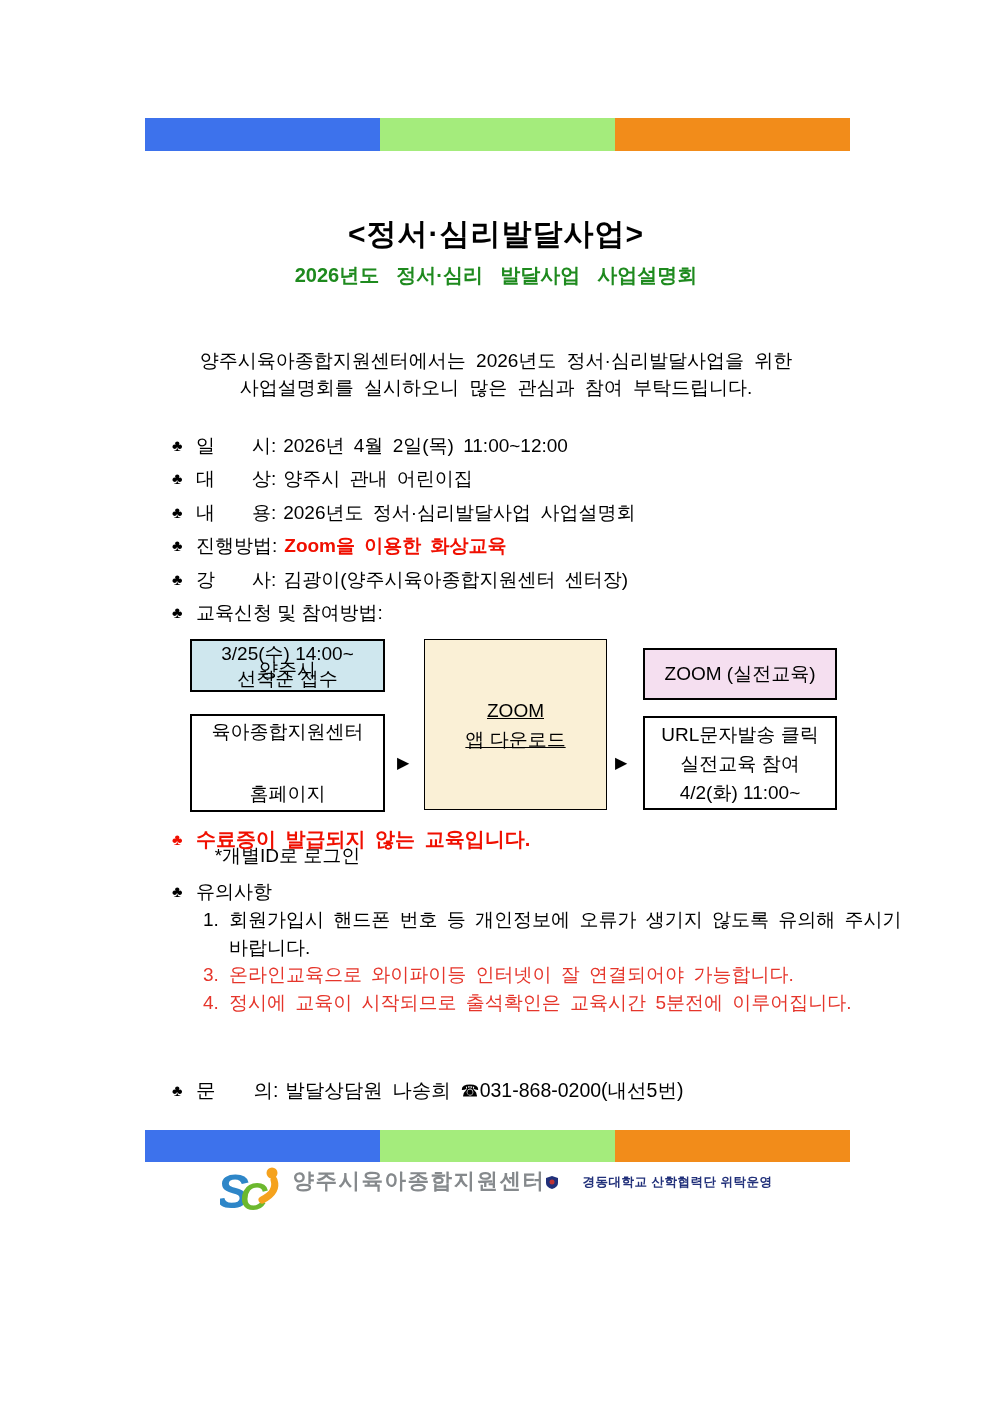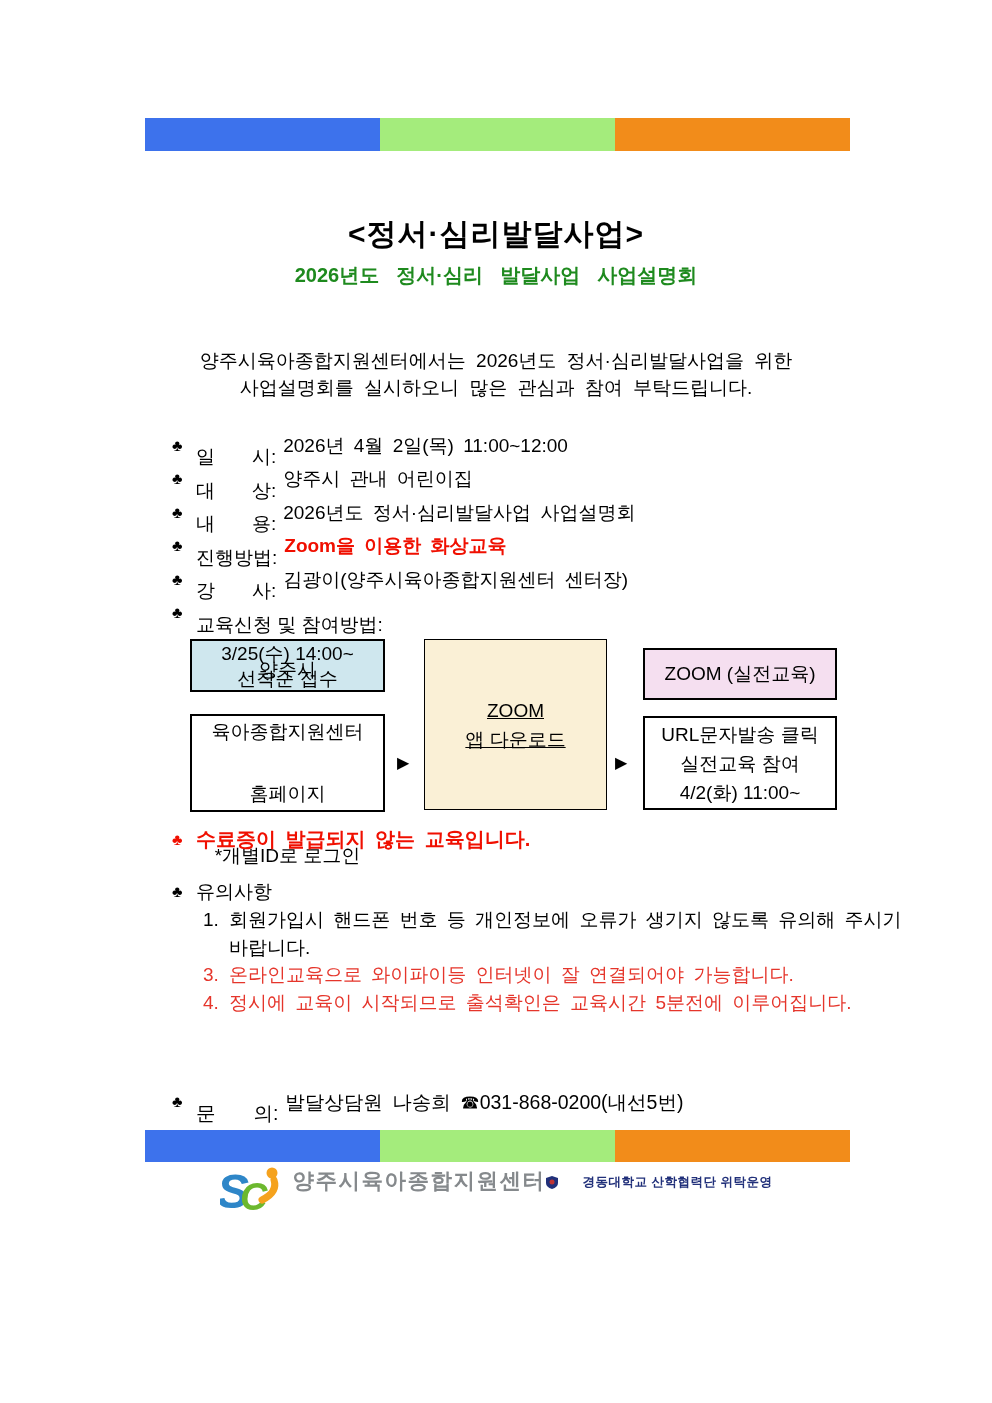--- a/index.html
+++ b/index.html
@@ -21,21 +21,21 @@
   .sub-title{position:absolute;top:262px;left:0;width:992px;margin:0;
     text-align:center;font-size:20px;font-weight:bold;color:var(--title-green);
     white-space:pre;word-spacing:3px;}
   
   .intro{position:absolute;top:347px;left:0;width:992px;text-align:center;
     font-size:19px;line-height:27px;word-spacing:5px;white-space:nowrap;}
   
   .details{position:absolute;left:172px;top:429px;font-size:19px;}
   .drow{display:flex;align-items:center;height:33.5px;white-space:nowrap;}
   .club{width:24px;font-size:16px;}
-  .dlabel{white-space:pre;word-spacing:0;margin-top:23px;}
+  .dlabel{white-space:pre;word-spacing:0;}
   .dvalue{margin-left:7px;word-spacing:4px;}
   .dvalue.red{color:var(--accent-red);font-weight:bold;}
   
   .fbox{position:absolute;border:2px solid #000;display:flex;flex-direction:column;
     align-items:center;justify-content:center;font-size:19px;text-align:center;
     box-sizing:border-box;background:#fff;}
   .box-signup-header{left:190px;top:639px;width:195px;height:53px;
     background:var(--box-blue-bg);line-height:25px;}
   .box-signup-body{left:190px;top:714px;width:195px;height:98px;line-height:24px;gap:38px;}
   .box-zoom{left:424px;top:639px;width:183px;height:171px;

